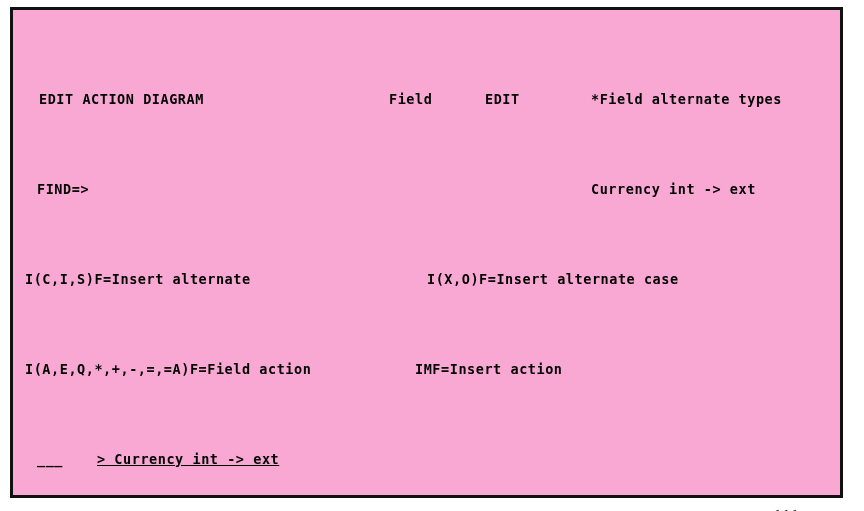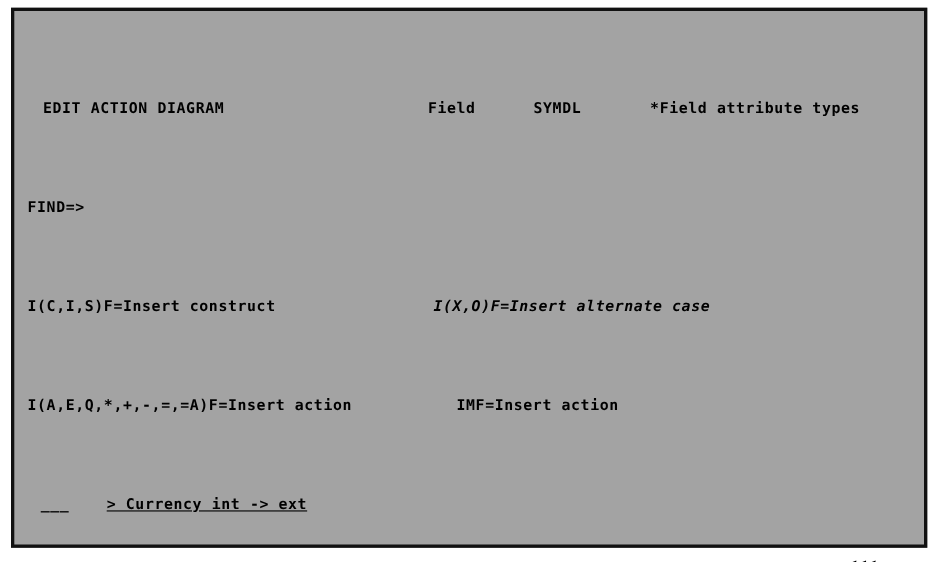--- a/index.html
+++ b/index.html
@@ -16,21 +16,21 @@
   }
 
   #screen {
     position: absolute;
     left: 10px;
     top: 7px;
     width: 833px;
     height: 491px;
     box-sizing: border-box;
     border: 3px solid #111111;
-    background: #a3a3a3;
+    background: #f9a8d4;
   }
 
   
   .term {
     position: absolute;
     left: 12px;
     top: 8px;
     right: 4px;
     bottom: 4px;
     font-family: "DejaVu Sans Mono", "Liberation Mono", monospace;
@@ -58,39 +58,40 @@
 </head>
 <body>
 
 <div id="screen">
   <div class="term">
 
     
     <div class="row">
       <span class="col" style="left:14px;">EDIT ACTION DIAGRAM</span>
       <span class="col" style="left:364px;">Field</span>
-      <span class="col" style="left:460px;">SYMDL</span>
-      <span class="col" style="left:566px;">*Field attribute types</span>
+      <span class="col" style="left:460px;">EDIT</span>
+      <span class="col" style="left:566px;">*Field alternate types</span>
     </div>
 
     
     <div class="row">
-      <span class="col" style="left:0px;text-align:right;">FIND=&gt;</span>
+      <span class="col" style="left:12px;text-align:right;">FIND=&gt;</span>
       <span class="col" style="left:68px; width:260px; height:16px;"></span>
+      <span class="col" style="left:566px;">Currency int -&gt; ext</span>
     </div>
 
     
     <div class="row">
-      <span class="col" style="left:0px;">I(C,I,S)F=Insert construct</span>
-      <span class="col" style="left:369px;font-style:italic;">I(X,O)F=Insert alternate case</span>
+      <span class="col" style="left:0px;">I(C,I,S)F=Insert alternate</span>
+      <span class="col" style="left:402px;">I(X,O)F=Insert alternate case</span>
     </div>
 
     
     <div class="row">
-      <span class="col" style="left:0px;">I(A,E,Q,*,+,-,=,=A)F=Insert action</span>
+      <span class="col" style="left:0px;">I(A,E,Q,*,+,-,=,=A)F=Field action</span>
       <span class="col" style="left:390px;">IMF=Insert action</span>
     </div>
 
     
     <div class="row">
       <span class="col" style="left:12px;">___</span>
       <span class="col" style="left:72px;text-decoration:underline;">&gt; Currency int -&gt; ext</span>
       <span class="col" style="left:746px;"></span>
     </div>
     <div class="row">

